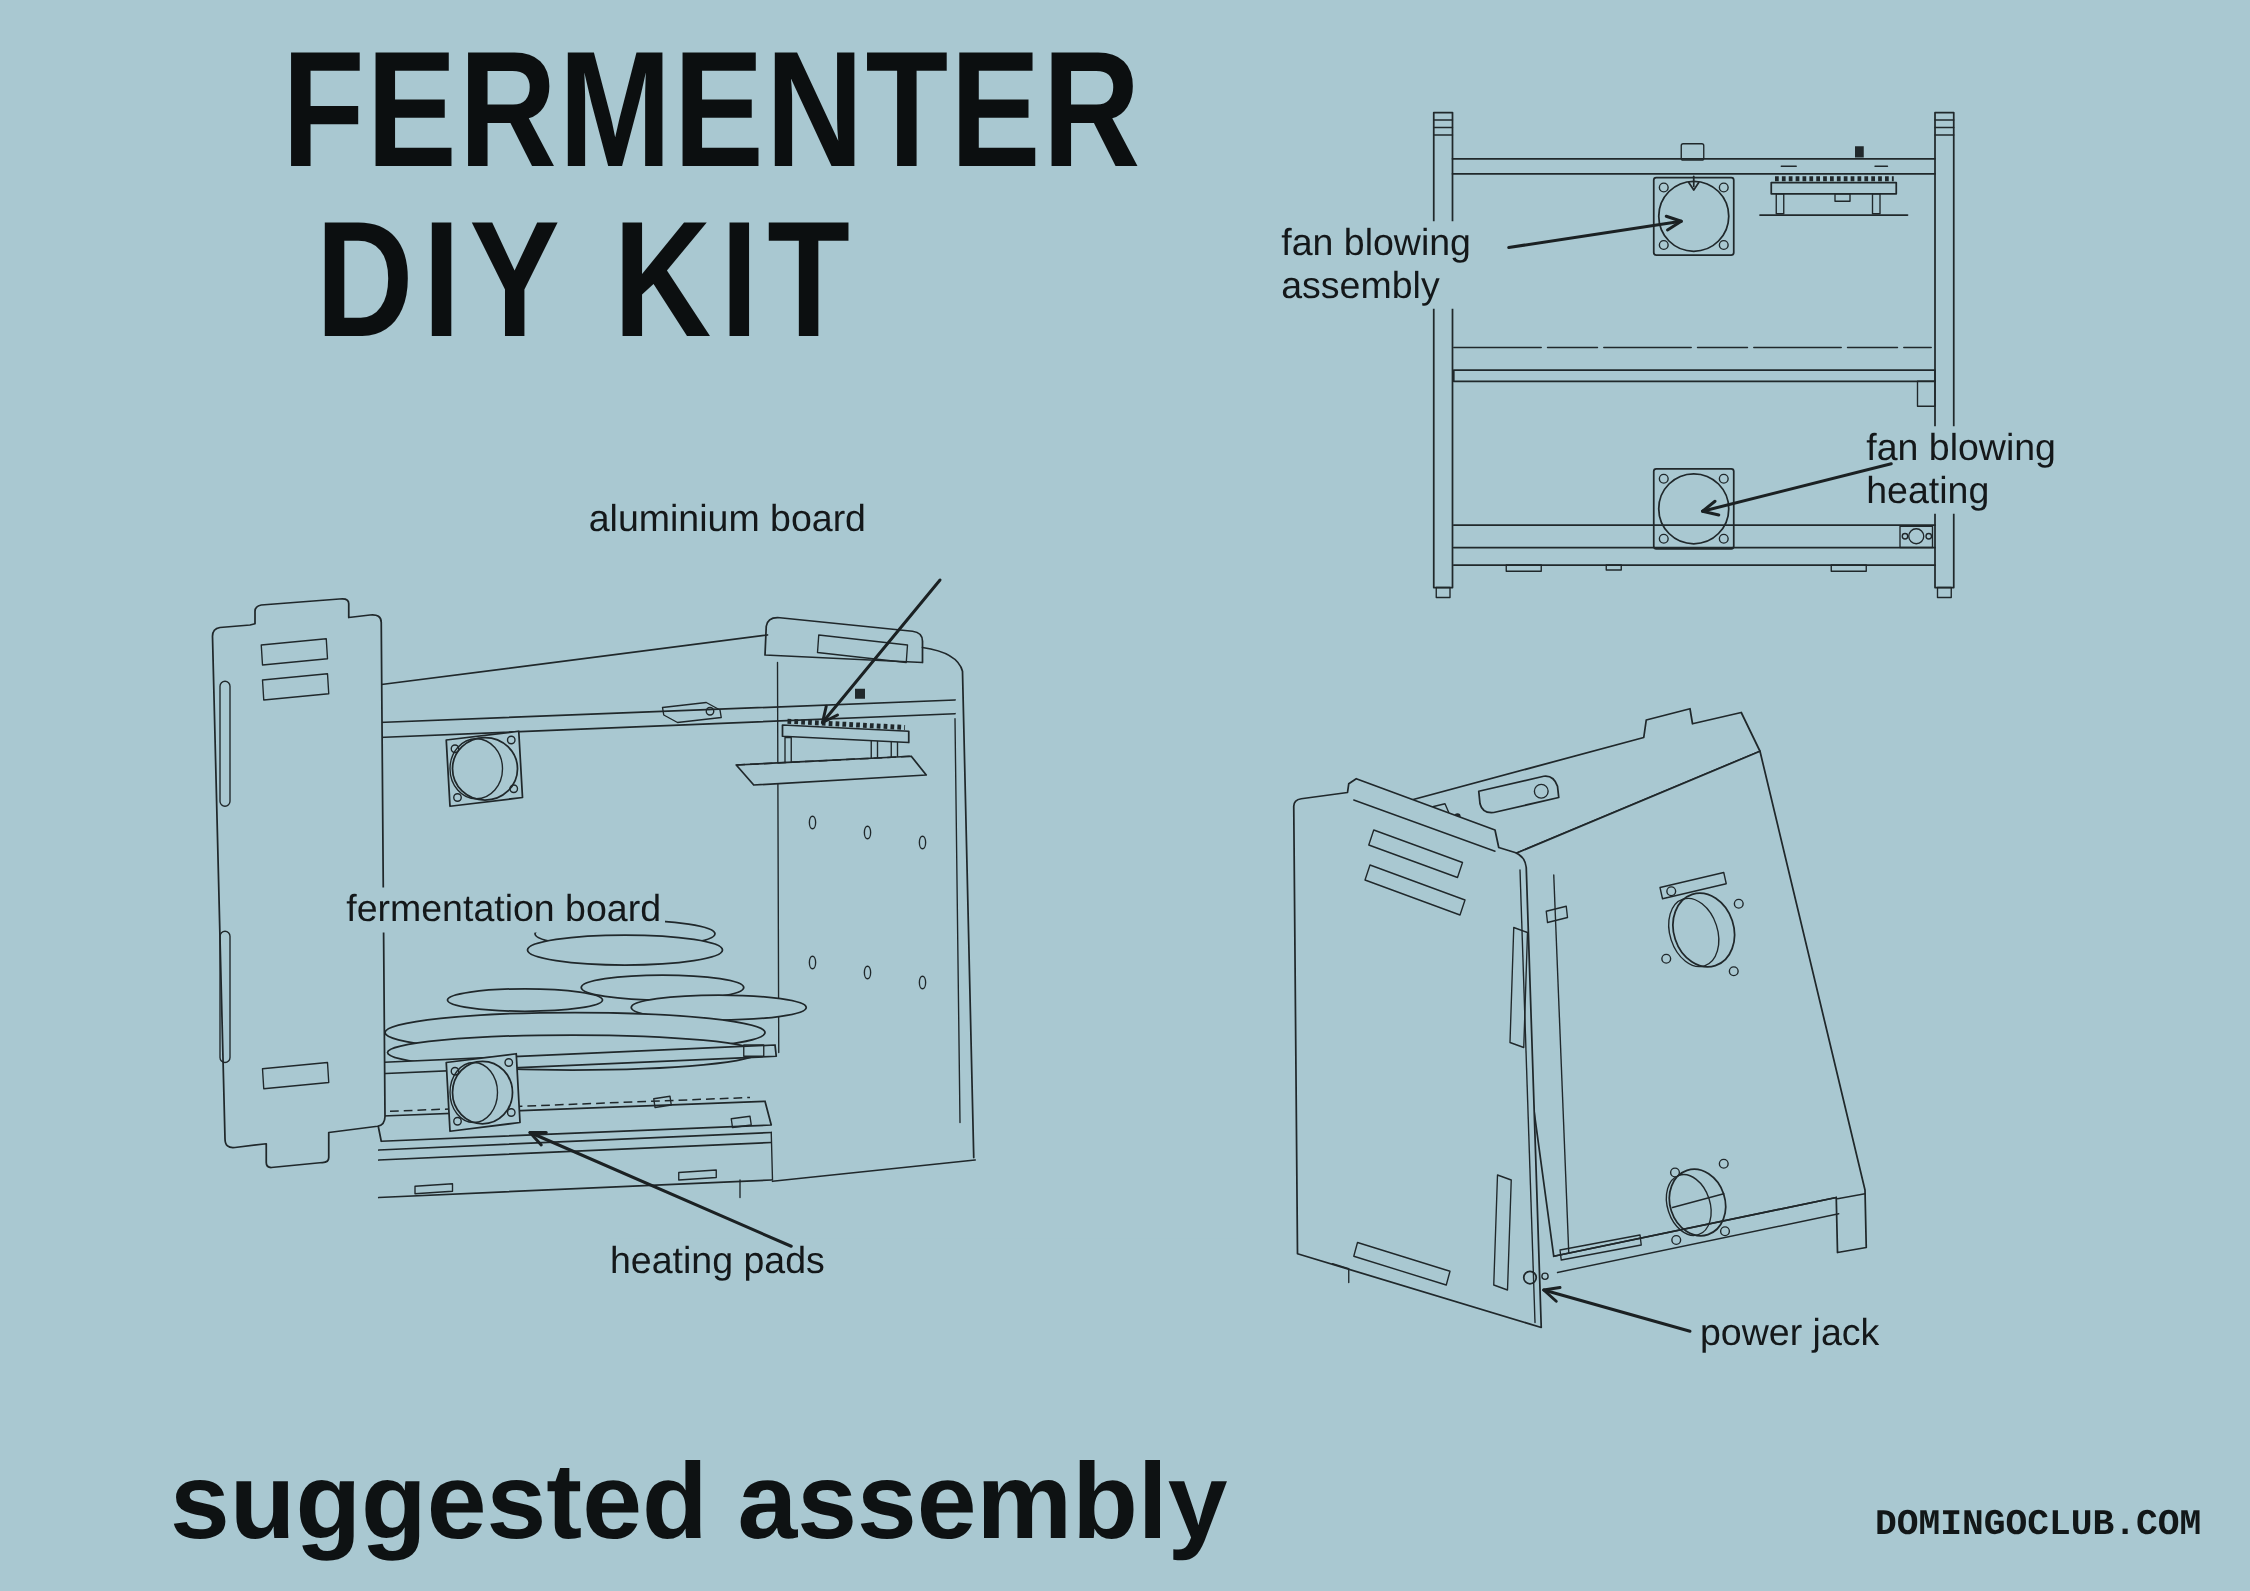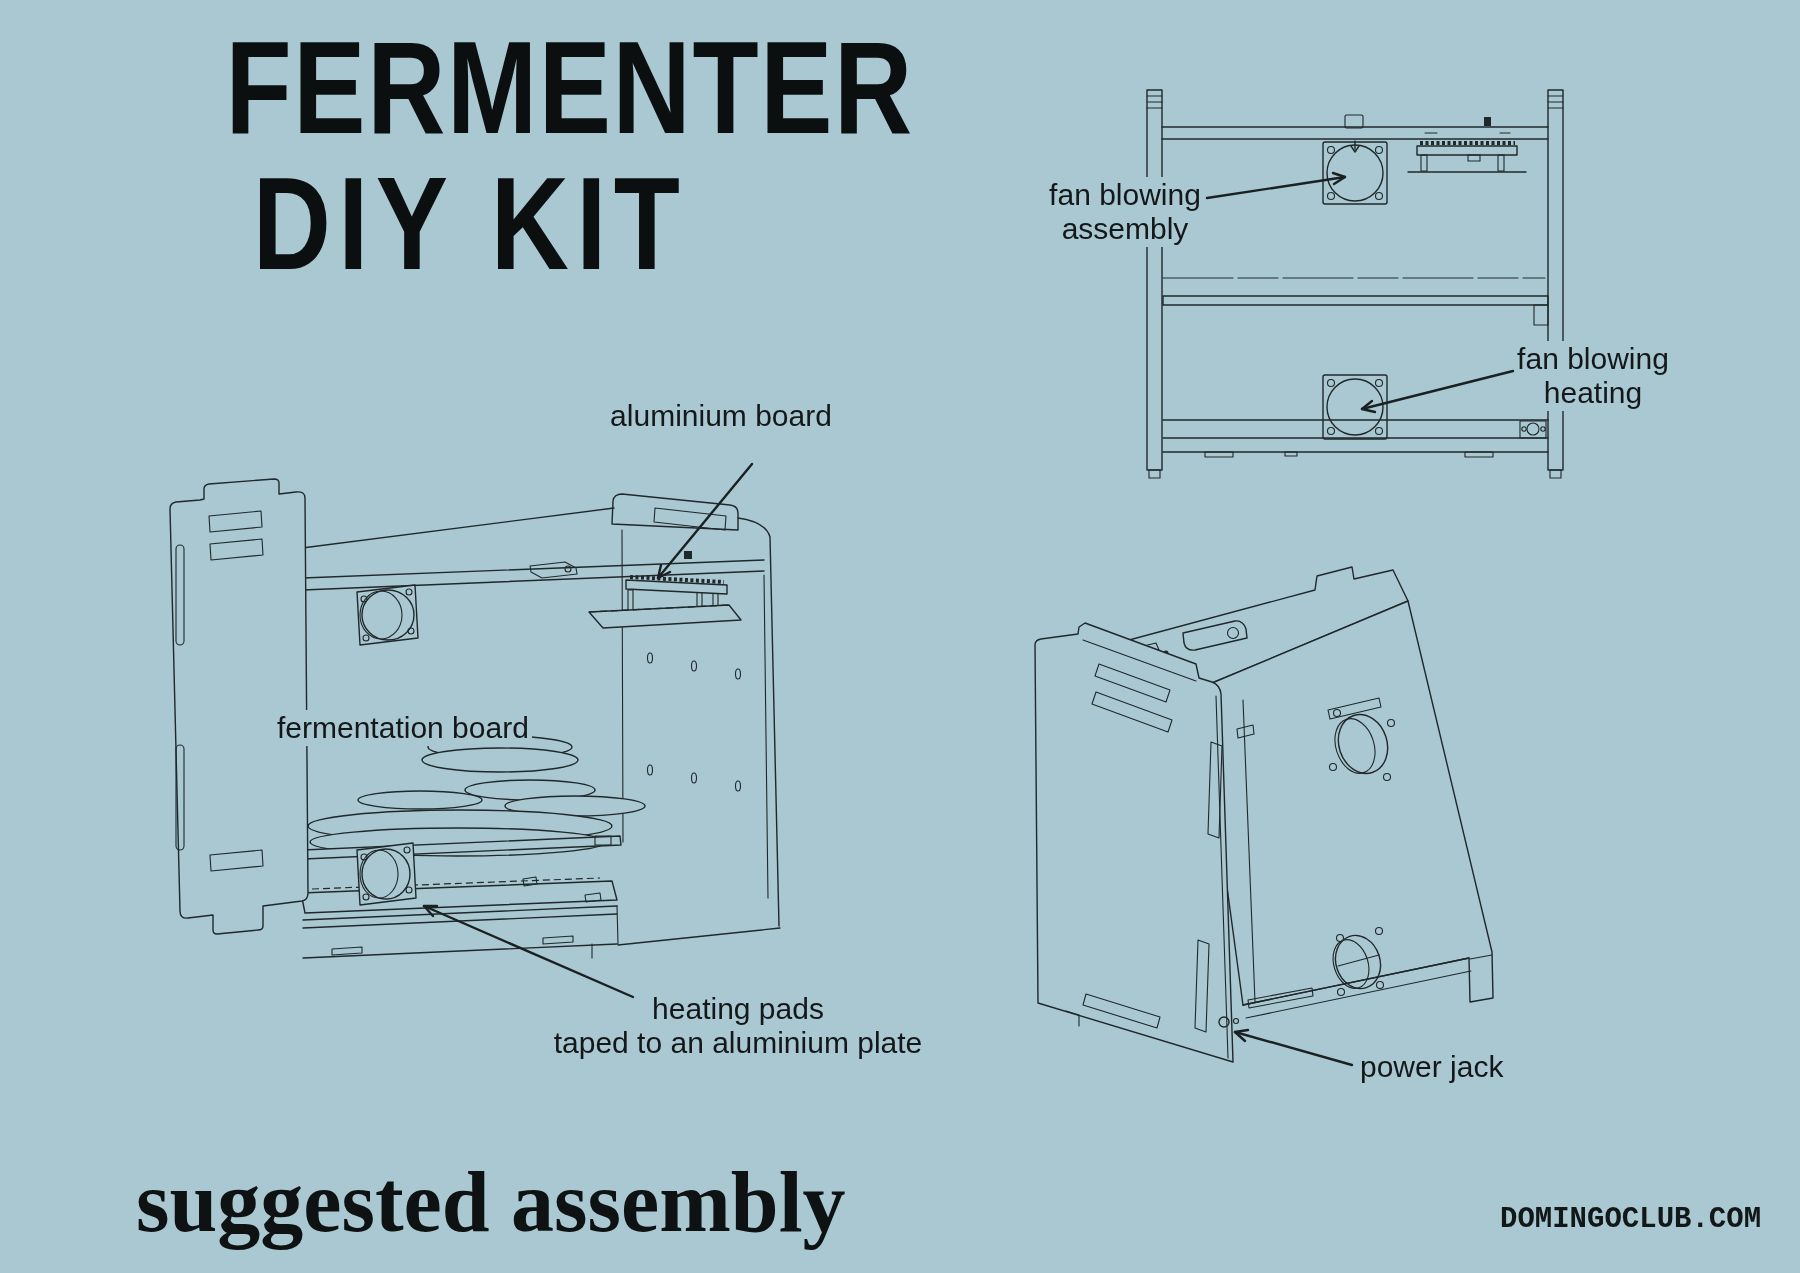--- a/index.html
+++ b/index.html
@@ -25,25 +25,25 @@
     position:absolute;left:150px;top:20px;width:640px;z-index:2;
     text-align:center;font-weight:bold;color:#0c0f10;
     font-size:132px;line-height:1.03;letter-spacing:2px;white-space:nowrap;
   }
   .title .tline{display:inline-block;transform:scaleX(0.82);transform-origin:50% 50%;}
   .title .tline2{letter-spacing:9px;}
   .label{
     position:absolute;z-index:2;font-size:30px;font-weight:500;line-height:34px;
     color:var(--txt);background:var(--bg);padding:1px 3px;white-space:nowrap;
   }
-  .label.center{text-align:center;}
+  .label.center{text-align:left;}
   .label span{display:block;}
   .caption{
     position:absolute;left:136px;top:1152px;z-index:2;
-    font-size:86px;font-weight:600;letter-spacing:0px;color:#0e1213;white-space:nowrap;font-family:Liberation Serif, serif;
+    font-size:86px;font-weight:600;letter-spacing:0px;color:#0e1213;white-space:nowrap;
   }
   .site{
     position:absolute;left:1500px;top:1203px;width:260px;z-index:2;text-align:right;
     font-family:Liberation Mono, monospace;
     font-size:29px;font-weight:bold;letter-spacing:0px;color:#121718;white-space:nowrap;
   }
   #arrow-layer{position:absolute;left:0;top:0;z-index:3;pointer-events:none;}
   .arrow{fill:none;stroke:#1b2123;stroke-width:2.4;stroke-linecap:round;stroke-linejoin:round;}
 </style>
 </head>
@@ -323,21 +323,20 @@
   <div class="label center" style="left:468px;top:398px;width:500px">
     <span>aluminium board</span>
   </div>
 
   <div class="label" style="left:274px;top:710px">
     <span>fermentation board</span>
   </div>
 
   <div class="label center" style="left:485px;top:991px;width:500px">
     <span>heating pads</span>
-    <span>taped to an aluminium plate</span>
   </div>
 
   <div class="label center" style="left:1022px;top:177px;width:200px">
     <span>fan blowing</span>
     <span>assembly</span>
   </div>
 
   <div class="label center" style="left:1490px;top:341px;width:200px">
     <span>fan blowing</span>
     <span>heating</span>

